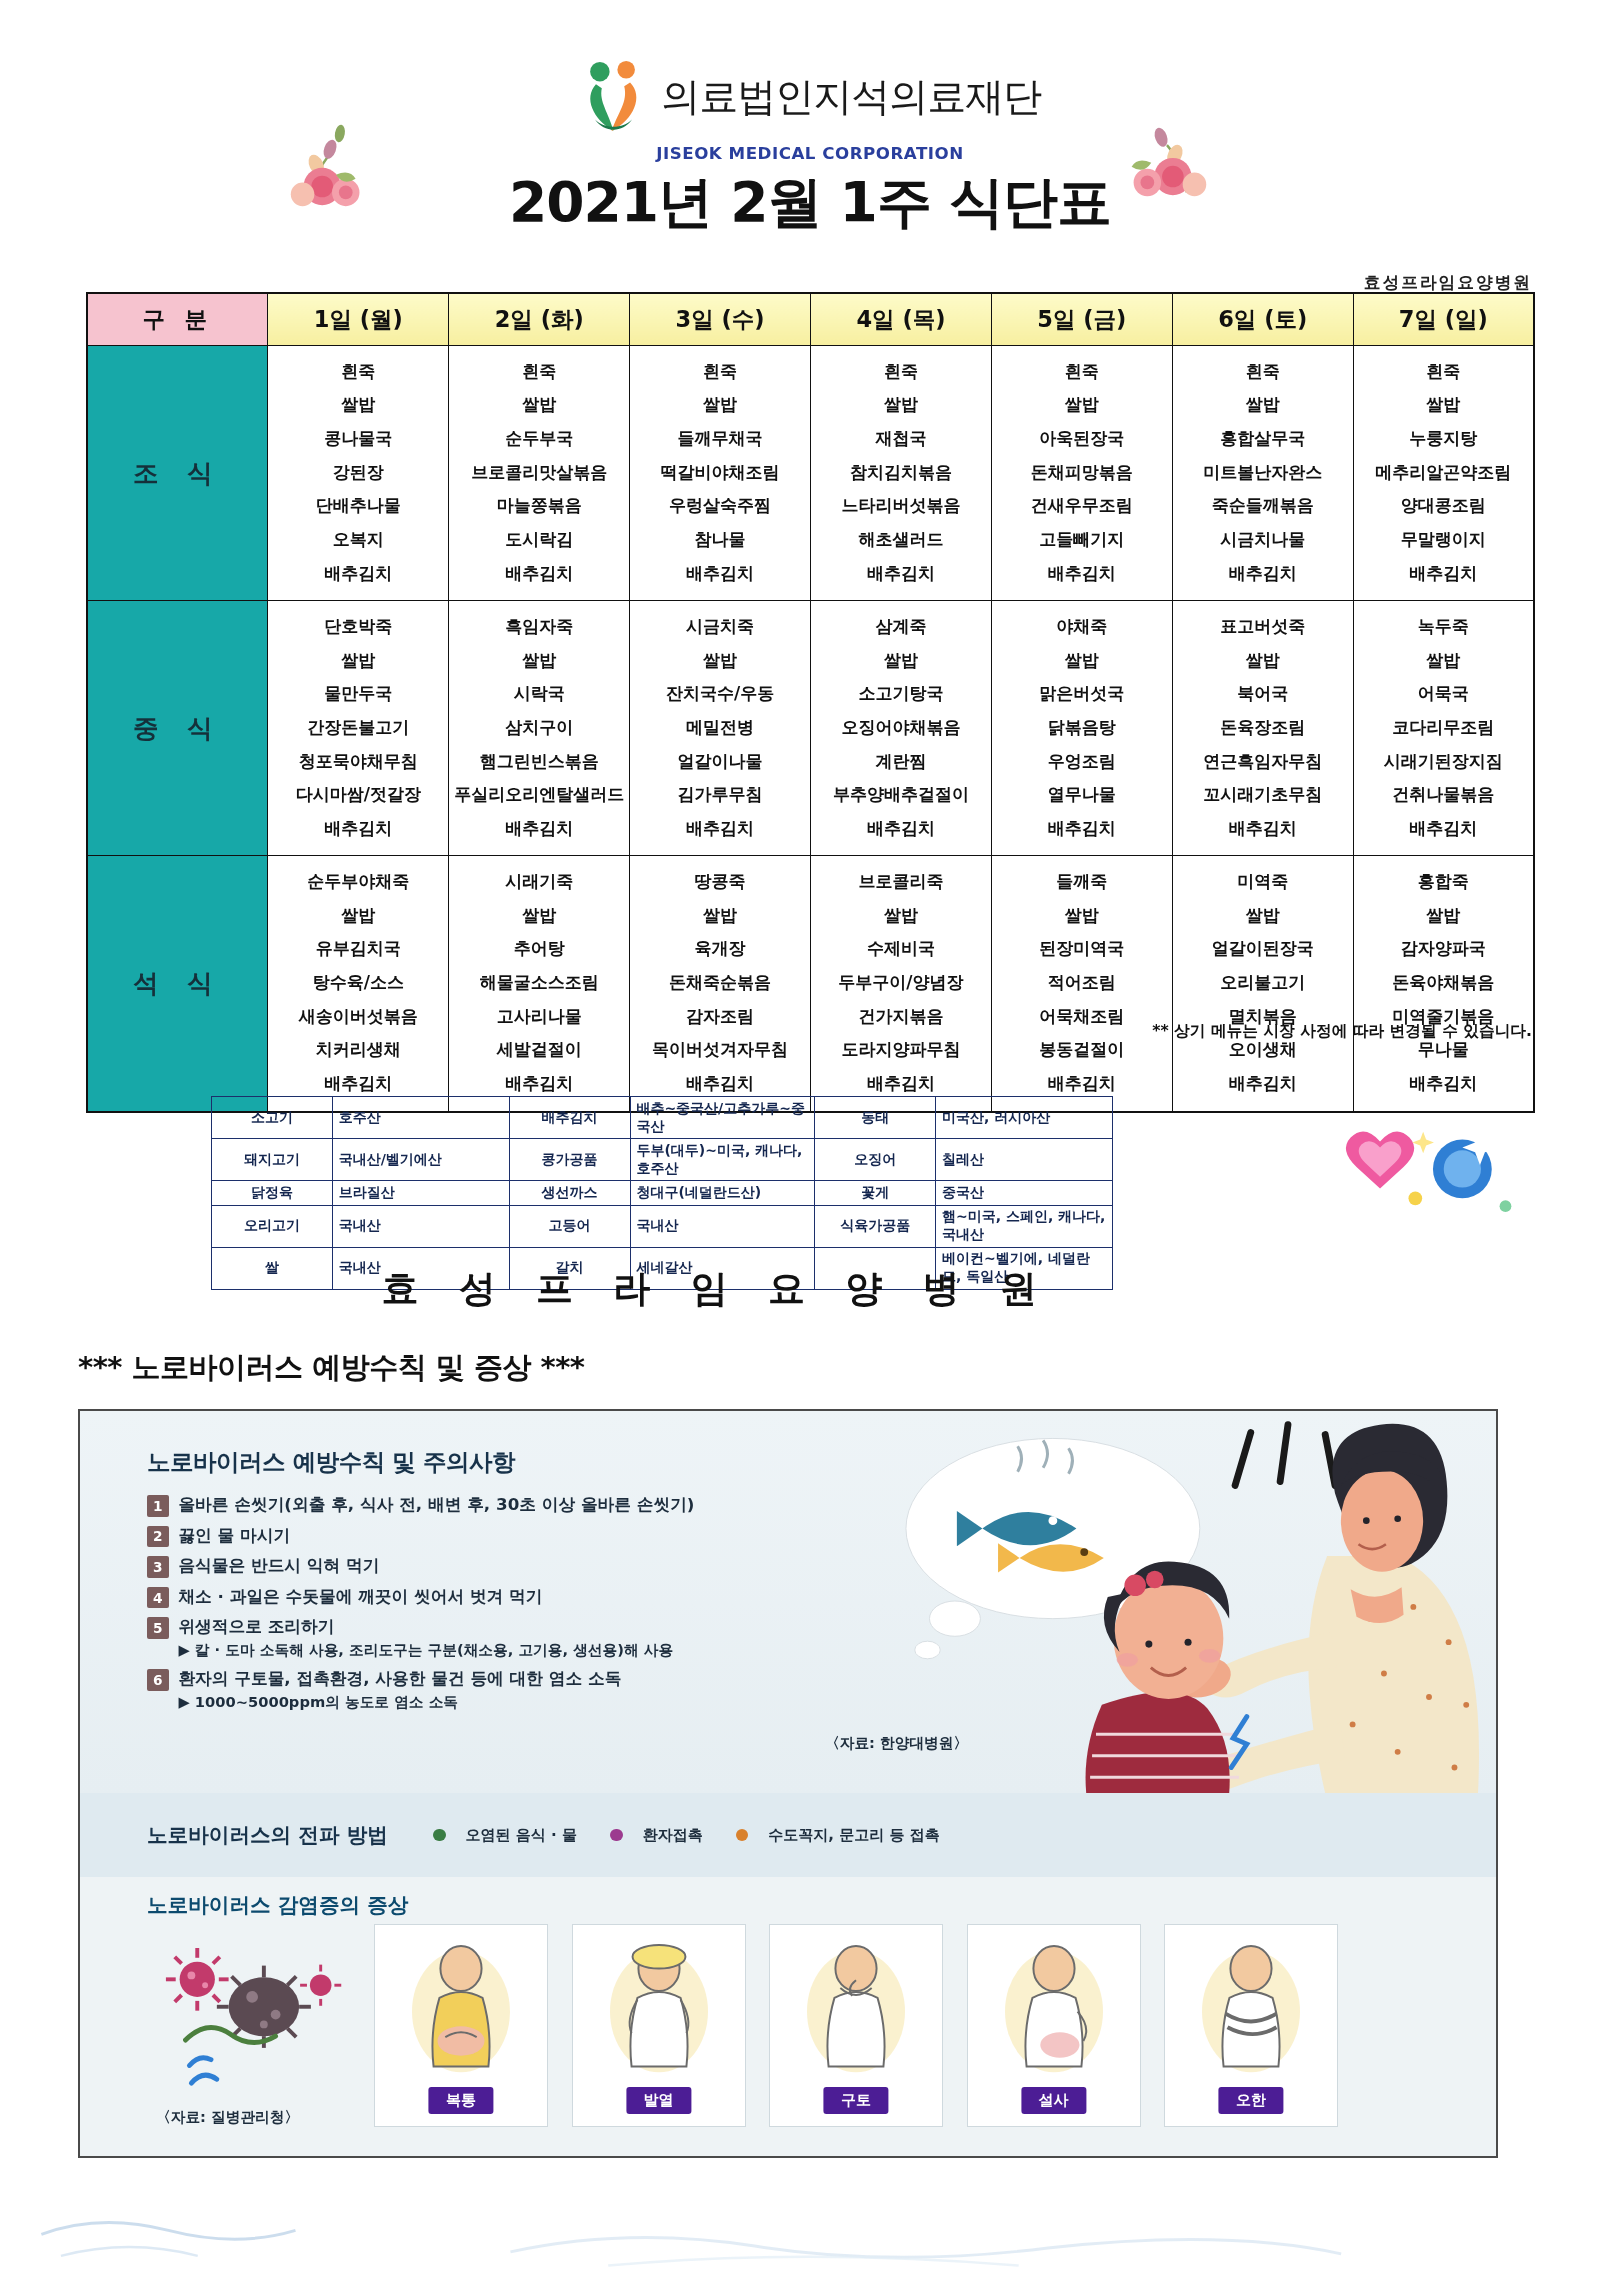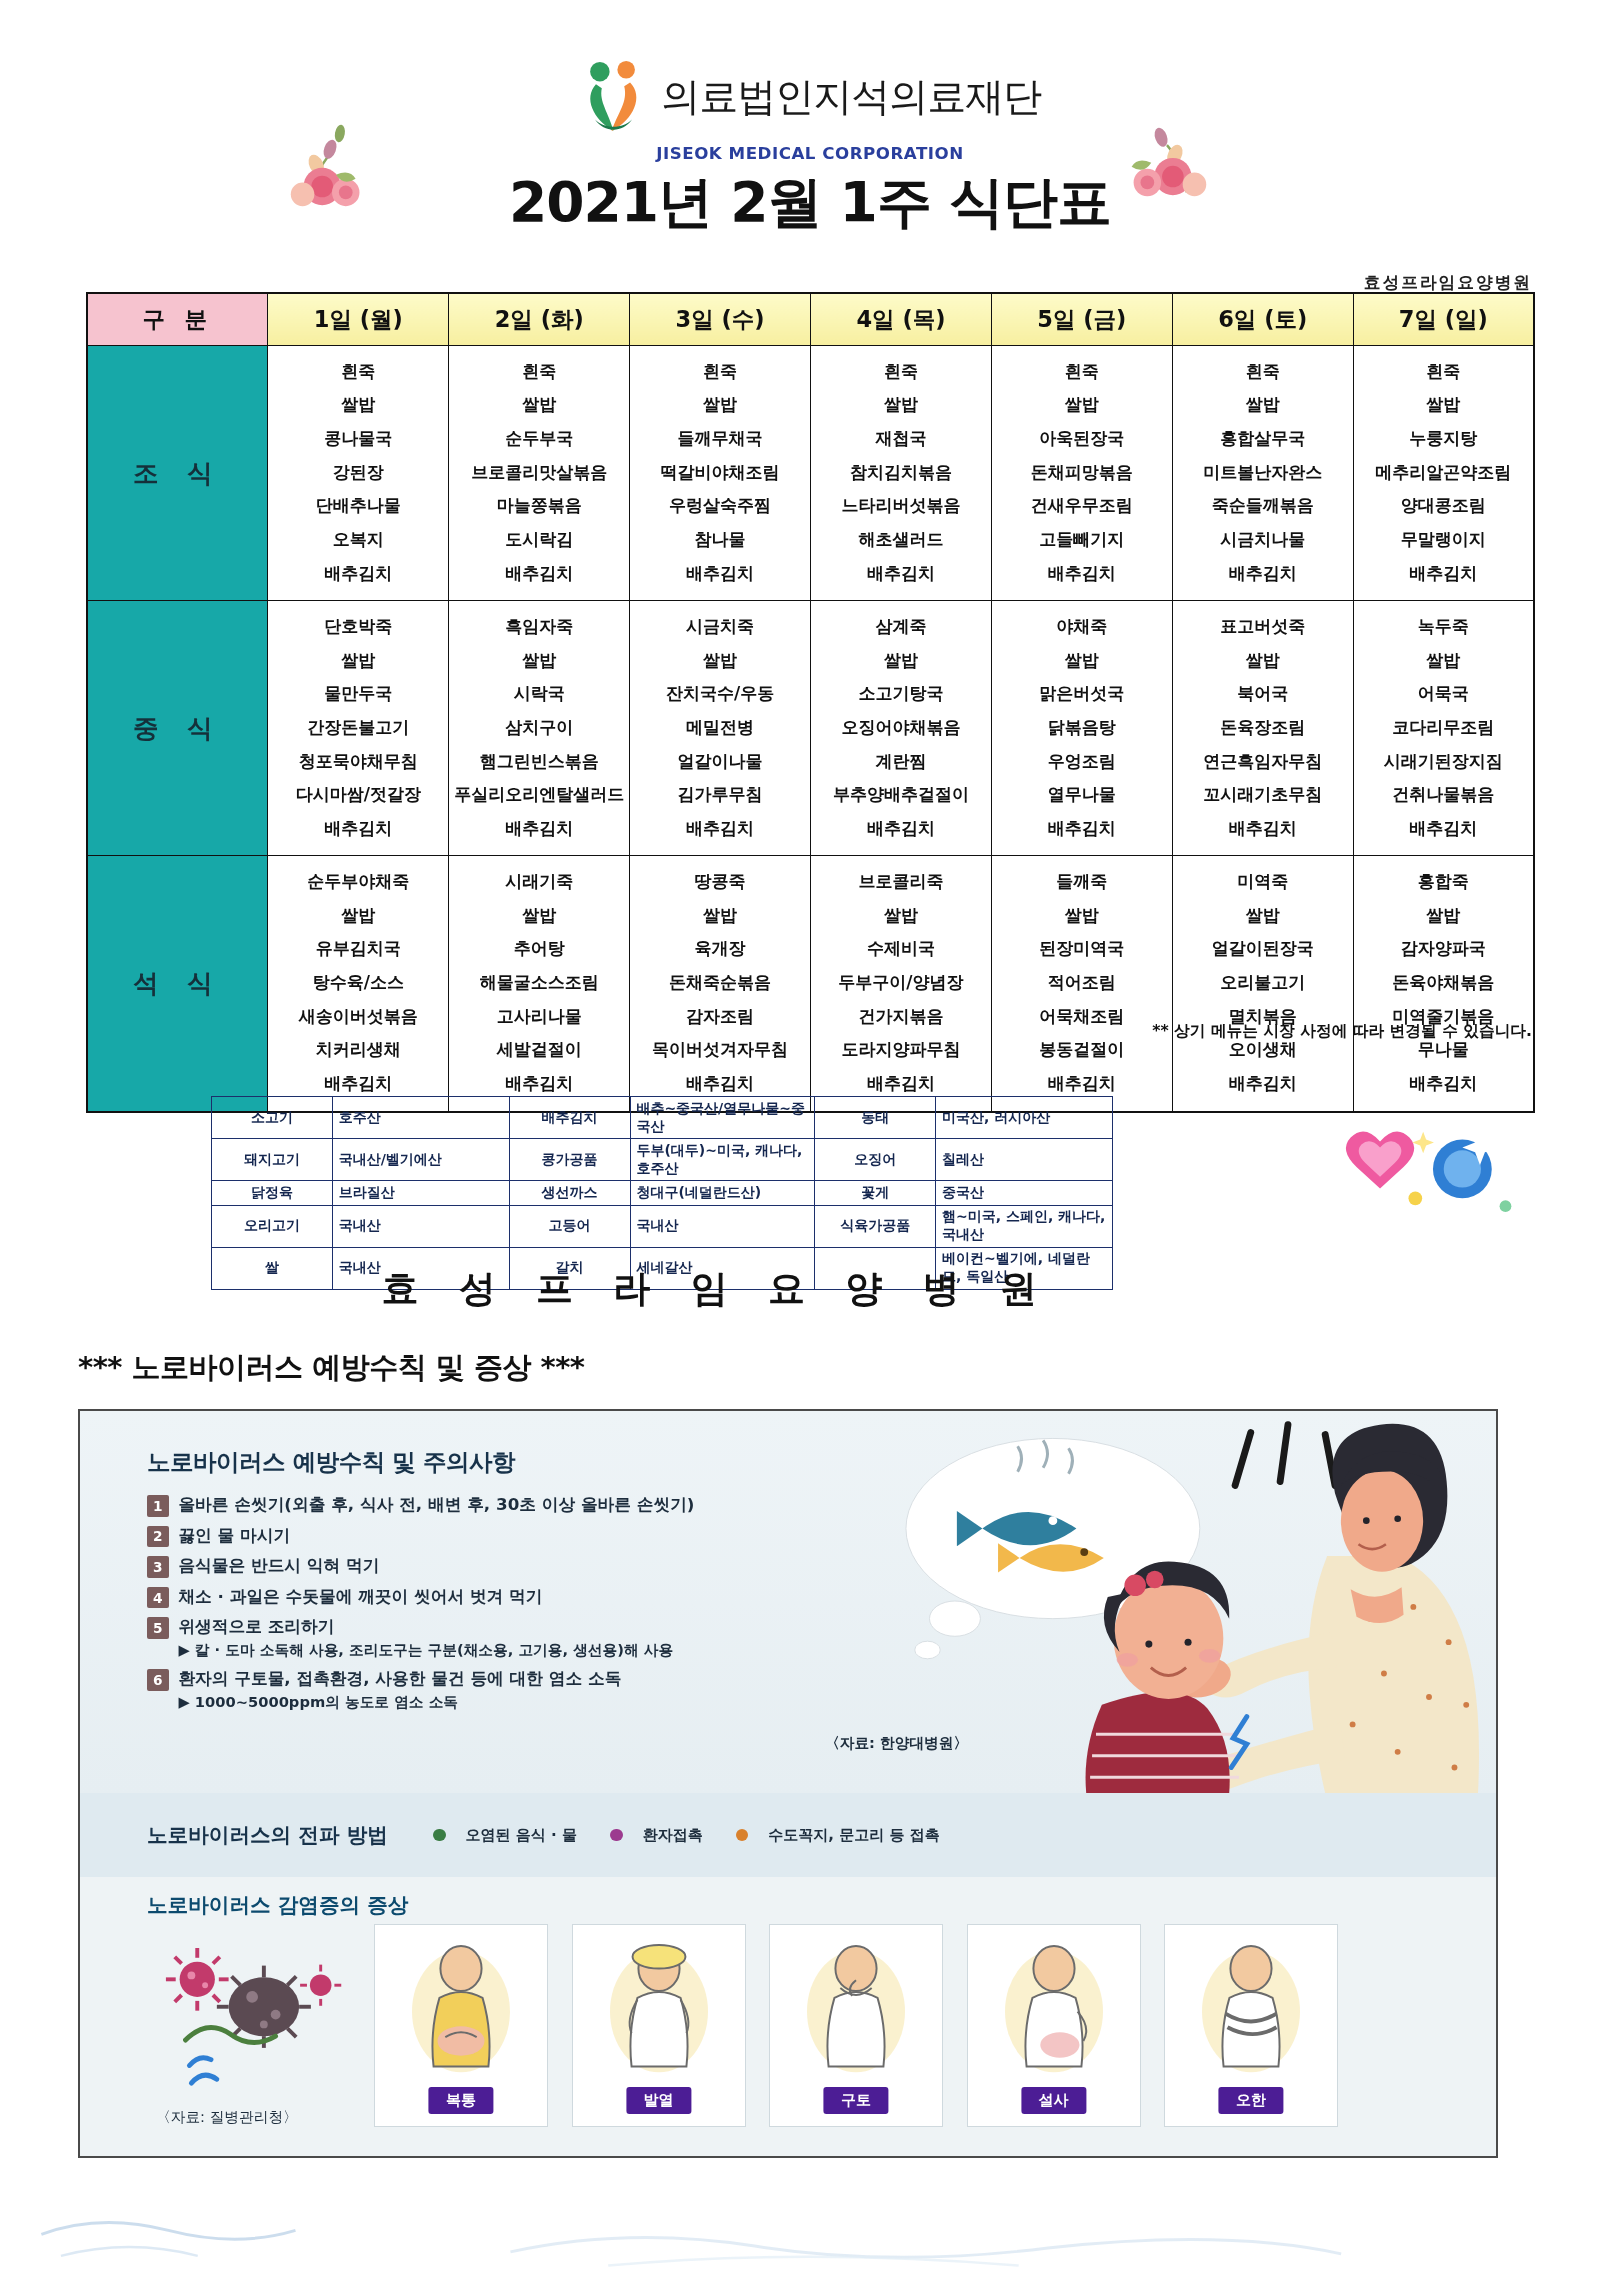--- a/index.html
+++ b/index.html
@@ -57,21 +57,21 @@
 
   .info-mid{position:relative;height:84px;background:#dfeaf0;display:flex;align-items:center;}
   .mid-title{margin-left:67px;font-size:20.6px;font-weight:700;color:#17324a;}
   .legend{display:flex;align-items:center;gap:33px;margin-left:45px;}
   .lg{display:flex;align-items:center;gap:20px;font-size:15px;font-weight:700;color:#1d2d3d;}
   .dot{width:12.7px;height:12.7px;border-radius:50%;display:inline-block;}
 
   .info-bot{position:relative;height:272px;background:#eef3f5;}
   .sym-title{position:absolute;left:67px;top:13.7px;font-size:20.6px;font-weight:700;color:#0c4a6e;}
   .germs{position:absolute;left:82px;top:61px;width:191px;height:162px;}
-  .credit2{position:absolute;left:76px;top:231px;font-size:14.7px;font-weight:400;color:#1d2d3d;}
+  .credit2{position:absolute;left:76px;top:231px;font-size:14.7px;font-weight:700;color:#1d2d3d;}
   .sym-row{position:absolute;left:294px;top:47px;display:flex;gap:23.5px;}
   .sym{width:172px;height:201px;background:#fff;border:1px solid #cfd9de;position:relative;}
   .sym-label{position:absolute;left:50%;transform:translateX(-50%);bottom:11.8px;
              background:#4c1d95;color:#fff;font-size:15px;font-weight:700;padding:3.9px 17.6px;border-radius:2.9px;white-space:nowrap;}
   .figure{position:absolute;left:50%;transform:translateX(-50%);top:17.6px;width:118px;height:147px;}
 
   .scan-bottom{position:absolute;left:0;top:2205px;width:1620px;height:86px;}
 </style>
 </head>
 <body>
@@ -343,21 +343,21 @@
 </div>
 <div class="note">** 상기 메뉴는 시장 사정에 따라 변경될 수 있습니다.</div>
 
 <div class="origin-wrap">
   <table class="origin">
       <tbody id="origin-body">
         <tr>
           <td class="ok">소고기</td>
           <td class="ov">호주산</td>
           <td class="ok">배추김치</td>
-          <td class="ov wide">배추~중국산/열무나물~중국산</td>
+          <td class="ov wide">배추~중국산/고추가루~중국산</td>
           <td class="ok">동태</td>
           <td class="ov">미국산, 러시아산</td>
         </tr>
         <tr>
           <td class="ok">돼지고기</td>
           <td class="ov">국내산/벨기에산</td>
           <td class="ok">콩가공품</td>
           <td class="ov wide">두부(대두)~미국, 캐나다, 호주산</td>
           <td class="ok">오징어</td>
           <td class="ov">칠레산</td>

